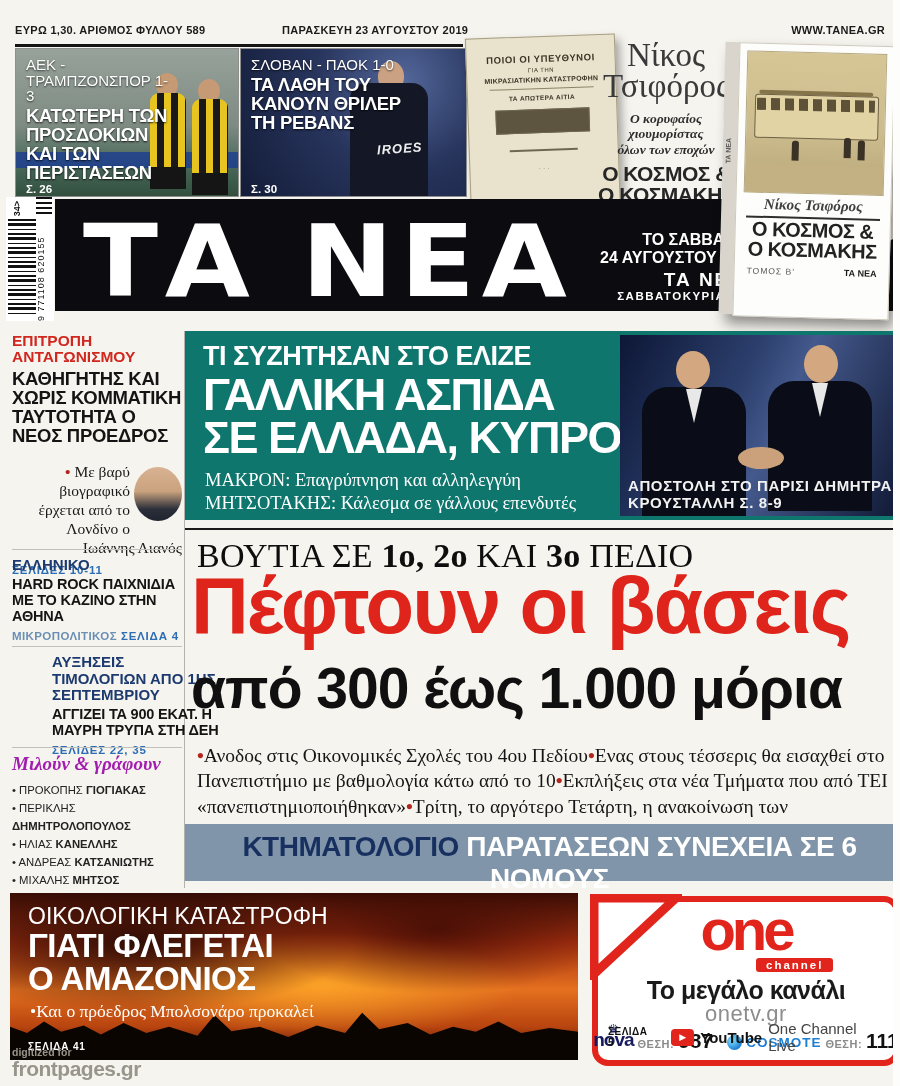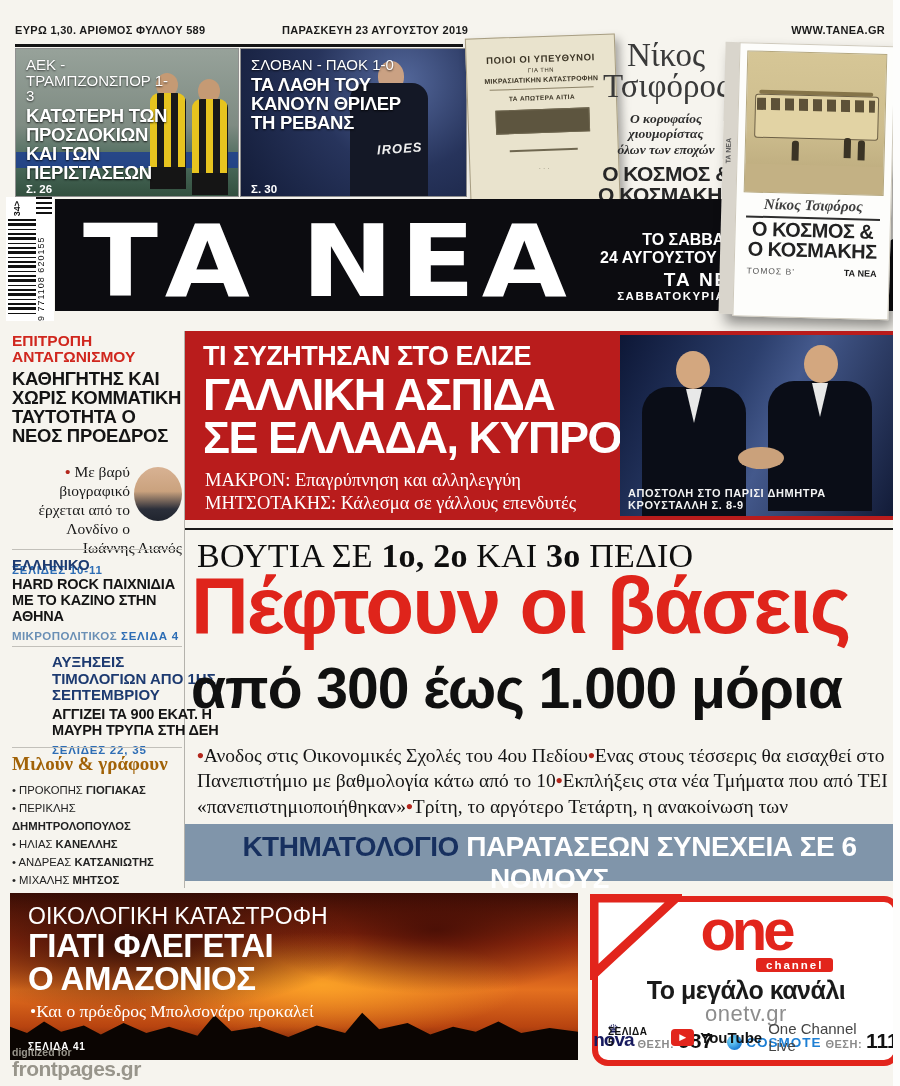--- a/index.html
+++ b/index.html
@@ -71,46 +71,46 @@
   .twin{position:absolute;left:10px;top:46px;width:118px;height:12px;background:repeating-linear-gradient(90deg,#5d5138 0 9px,#e2d3a4 9px 14px);}
   .troof{position:absolute;left:12px;top:38px;width:114px;height:4px;background:#857449;border-radius:2px;}
   .tfig{position:absolute;width:7px;height:20px;background:#3a3325;border-radius:3px 3px 0 0;}
   .tground{position:absolute;left:0;bottom:0;width:100%;height:28px;background:#c3b184;}
   .cauthor{position:absolute;left:0;top:152px;width:100%;text-align:center;font-family:"Liberation Serif",serif;font-style:italic;font-weight:700;font-size:15px;color:#3f3f3f;}
   .crule{position:absolute;left:10px;top:172px;width:134px;height:2px;background:#2e2e2e;}
   .ctitle{position:absolute;left:0;top:176px;width:100%;text-align:center;font-size:20px;font-weight:800;letter-spacing:-.5px;line-height:.98;color:#222;}
   .cvol{position:absolute;left:12px;top:222px;font-size:8.5px;color:#555;letter-spacing:1px;}
   .cbrand{position:absolute;right:12px;top:222px;font-size:9px;font-weight:800;color:#1a1a1a;}
   
-  .lead{left:185px;top:331px;width:715px;height:189px;background:#b91c1c;}
+  .lead{left:185px;top:331px;width:715px;height:189px;background:#0f766e;}
   .leadkick{position:absolute;left:18px;top:10px;font-size:27px;font-weight:700;color:#fff;letter-spacing:-.5px;}
   .leadh{position:absolute;left:18px;top:42px;font-size:45px;line-height:.96;font-weight:800;color:#fff;letter-spacing:-1.5px;}
   .leadsub{position:absolute;left:20px;top:138px;font-size:18.5px;line-height:1.25;color:#fff;}
   .leadphoto{position:absolute;left:435px;top:4px;width:276px;height:181px;
      background:linear-gradient(115deg,#0d1736 0%,#2c3f6d 40%,#44598c 55%,#111a36 100%);overflow:hidden;}
   .suit{position:absolute;width:104px;height:130px;border-radius:26px 26px 0 0;background:#0a0d17;}
   .shead2{position:absolute;width:34px;height:38px;border-radius:50%;background:#d3a77f;}
   .shirt{position:absolute;width:16px;height:34px;background:#e8e8e8;clip-path:polygon(0 0,100% 0,50% 100%);}
   .hands{position:absolute;left:118px;top:112px;width:46px;height:22px;border-radius:50%;background:#caa17b;}
-  .leadcap{position:absolute;left:8px;bottom:5px;font-size:11px;font-weight:700;letter-spacing:.6px;color:#f2f2f2;}
+  .leadcap{position:absolute;left:8px;bottom:5px;font-size:15px;font-weight:700;letter-spacing:.6px;color:#f2f2f2;}
   
   .vline{left:184px;top:331px;width:1px;height:557px;background:#b4b2ac;}
   .side{left:12px;width:170px;}
   .skick2{font-size:15.5px;font-weight:800;color:#d0271e;line-height:1.05;}
   .snavy{font-size:15px;font-weight:800;color:#1d3a70;line-height:1.1;}
   .shead3{font-size:18.5px;font-weight:800;color:#141414;letter-spacing:-.3px;line-height:1.04;margin-top:3px;}
   .shead4{font-size:14.5px;font-weight:800;color:#141414;letter-spacing:-.2px;line-height:1.12;margin-top:2px;}
   .sbody{font-family:"Liberation Serif",serif;font-size:15.5px;line-height:1.22;margin-top:18px;color:#1a1a1a;text-align:right;}
   .rbul{color:#b3261c;font-weight:bold;}
   .portrait{float:right;width:48px;height:54px;border-radius:50%;margin:4px 0 2px 4px;
             background:linear-gradient(180deg,#d8b293 0%,#caa27e 45%,#2b2f3a 78%,#20242e 100%);}
   .spageref{font-size:11.5px;font-weight:800;color:#2d6db5;letter-spacing:.8px;margin-top:6px;}
   .sgray{font-size:11.5px;font-weight:800;color:#6a8fb5;letter-spacing:.4px;}
   .sdiv{left:12px;width:170px;height:1px;background:#c2c0ba;}
-  .authtitle{font-family:"Liberation Serif",serif;font-weight:700;font-size:19px;color:#a16207;}
+  .authtitle{font-family:"Liberation Serif",serif;font-style:italic;font-weight:700;font-size:19px;color:#a21caf;}
   .authlist{list-style:none;margin:6px 0 0;padding:0;font-size:11.3px;line-height:1.6;color:#222;}
   .authlist .ln{font-weight:800;}
   
   .mainrule{left:185px;top:528px;width:713px;height:2px;background:#1a1a1a;}
   .mkick{left:197px;top:537px;font-family:"Liberation Serif",serif;font-size:34px;color:#0e0e0e;letter-spacing:.2px;}
   .mkick b{font-weight:700;}
   .mred{left:191px;top:560px;font-size:80px;font-weight:800;color:#df241b;letter-spacing:-2px;}
   .mblack{left:191px;top:655px;font-size:57px;font-weight:800;color:#101010;letter-spacing:-1px;}
   .mbul{left:197px;top:743px;width:700px;font-family:"Liberation Serif",serif;font-size:19.5px;line-height:1.3;color:#151515;}
   .mpage{font-family:"Liberation Sans",sans-serif;font-size:11px;font-weight:800;color:#1a1a1a;letter-spacing:.5px;padding-left:18px;}

